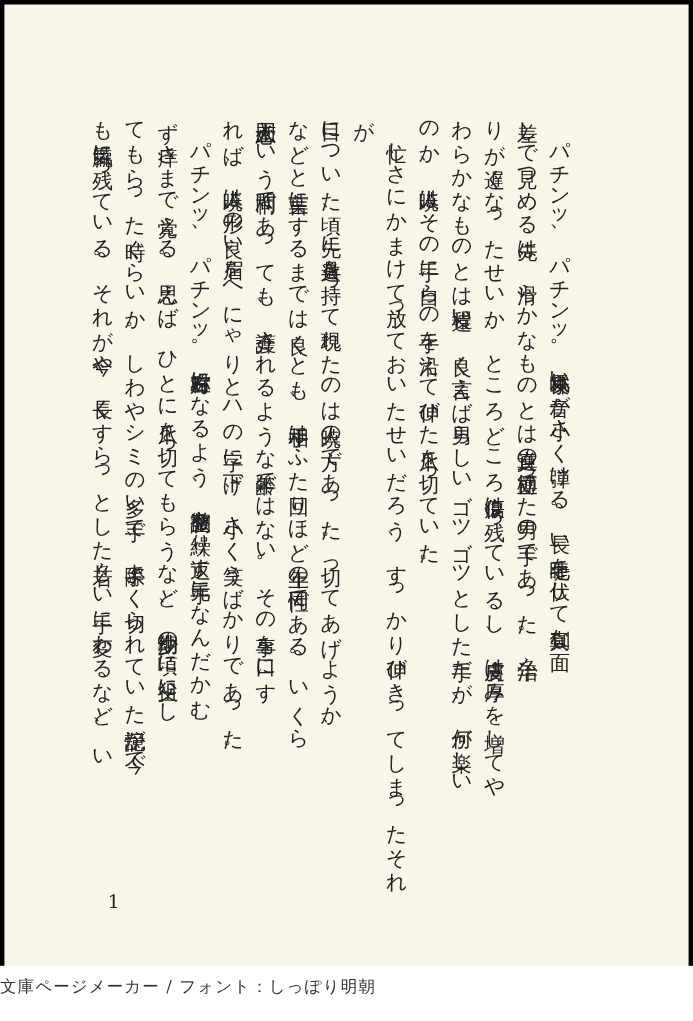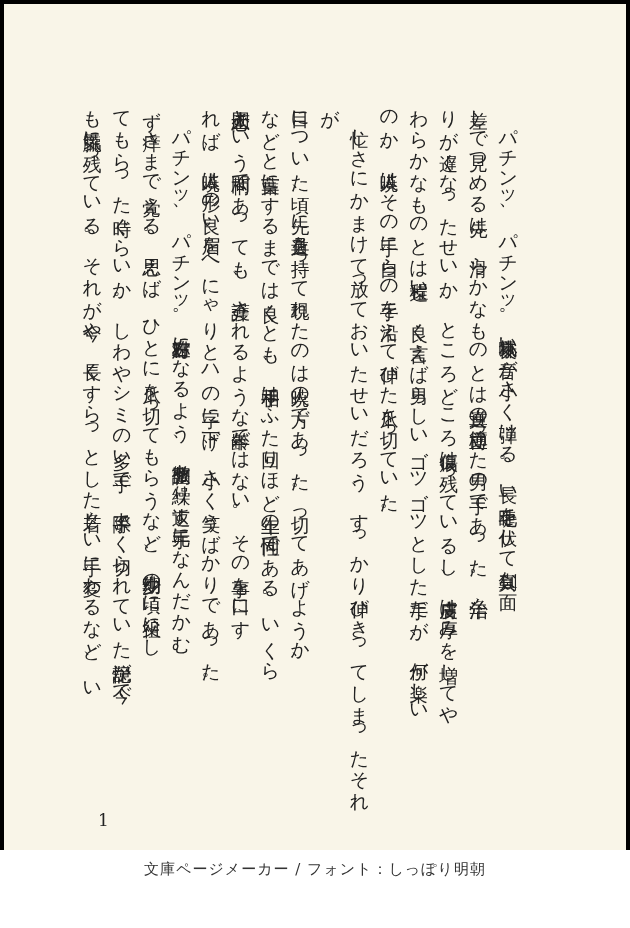--- a/index.html
+++ b/index.html
@@ -46,27 +46,26 @@
   .pagenum {
     position: absolute;
     left: 94px;
     top: 806px;
     font-size: 17px;
     color: #222222;
   }
   .footer {
     position: absolute;
     left: 0;
-    top: 850px;
+    top: 878px;
     width: 630px;
     height: 39px;
     background: #ffffff;
     display: flex;
     align-items: center;
-    justify-content: center;
   }
   .footer-caption {
     font-size: 15px;
     letter-spacing: 1px;
     color: #333333;
   }
 </style>
 </head>
 <body>
 

